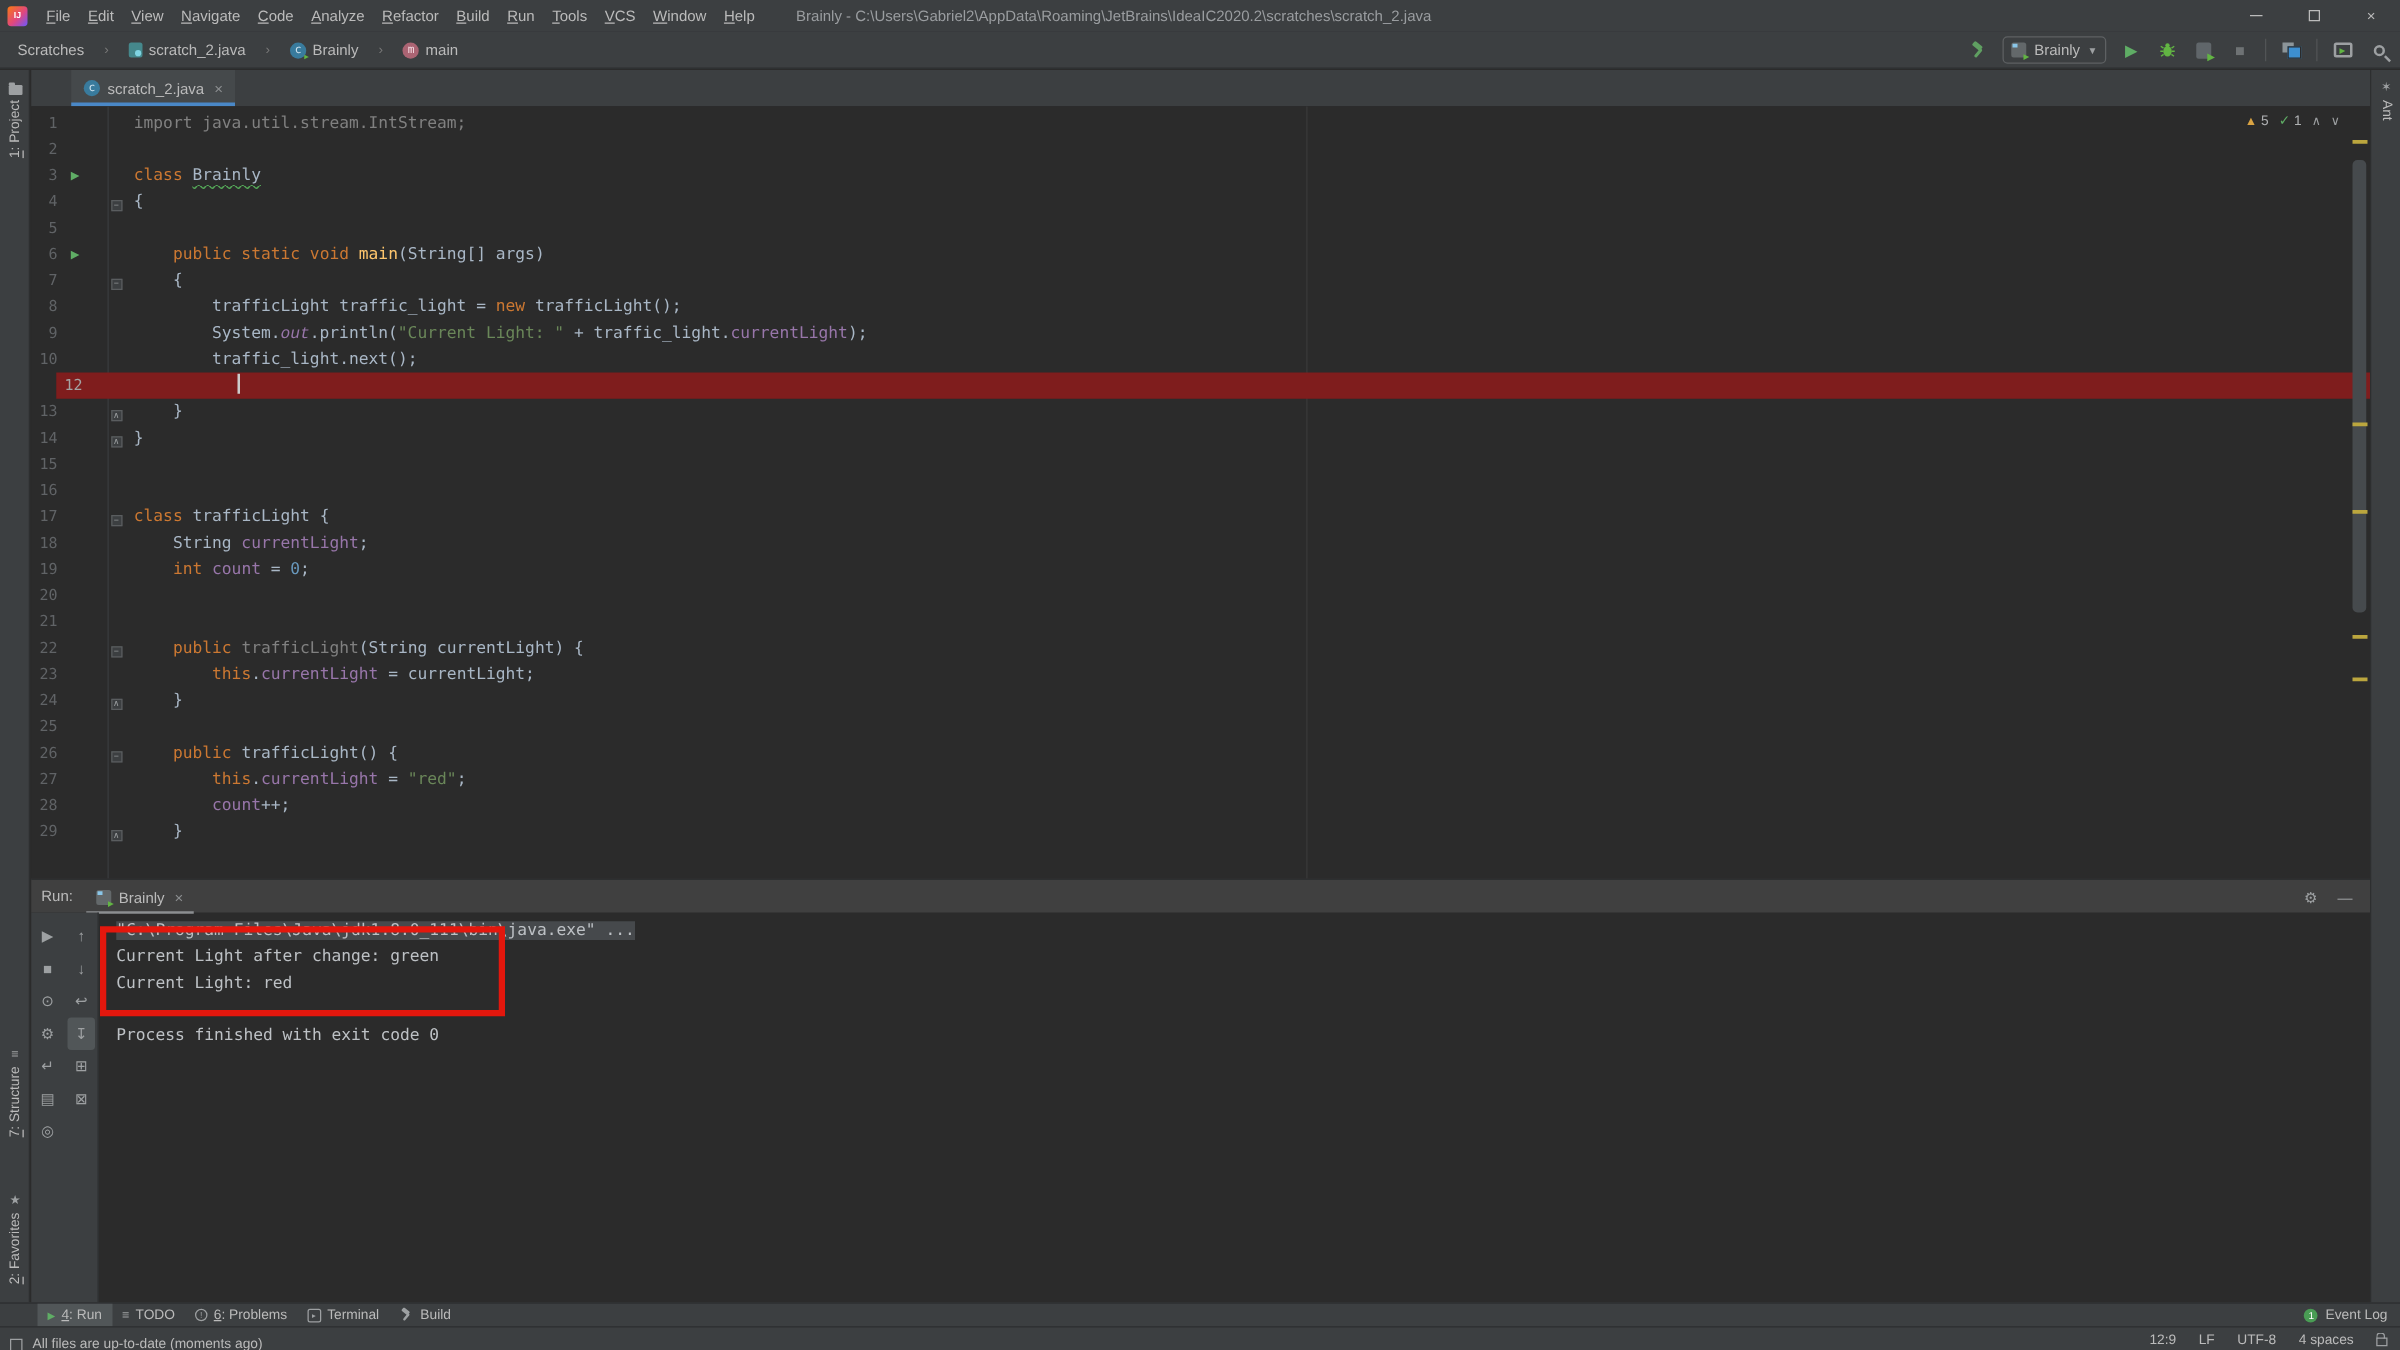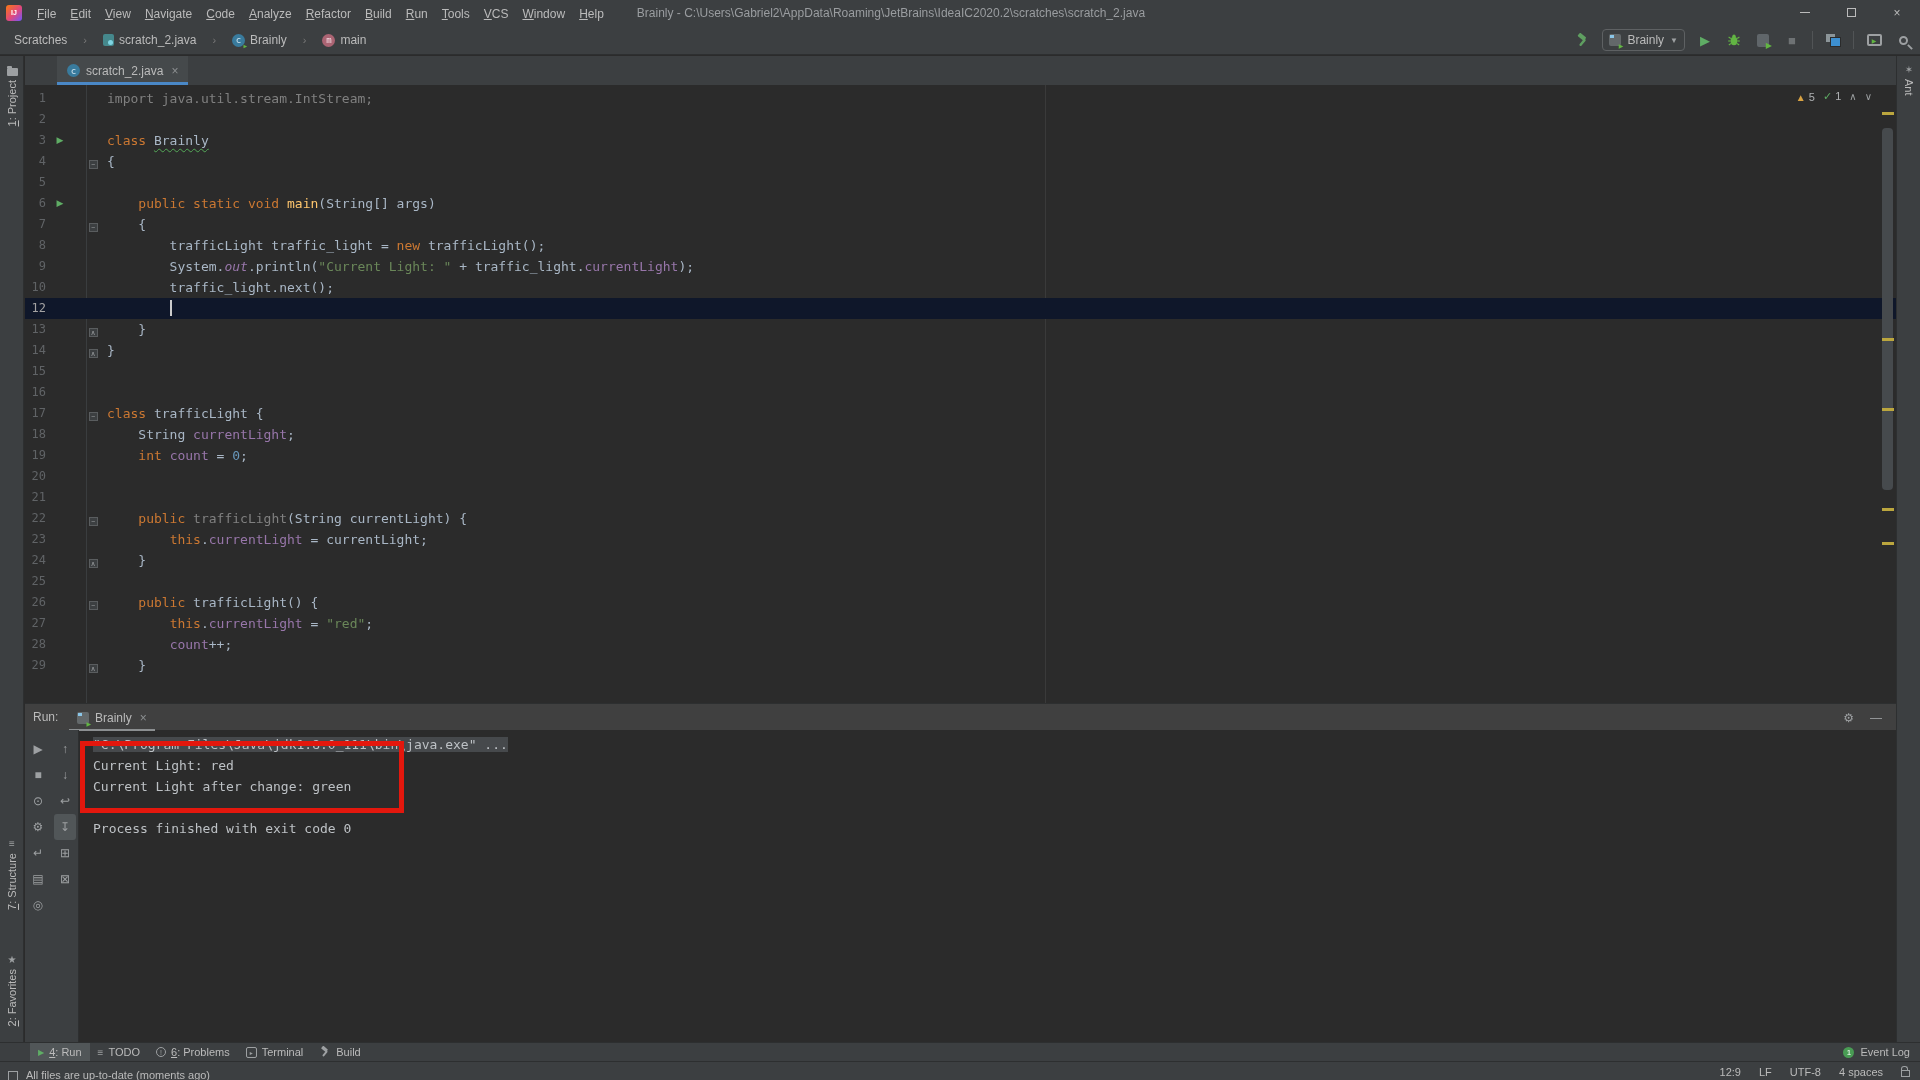--- a/index.html
+++ b/index.html
@@ -93,30 +93,30 @@
   .icon-classc-plain { width:13px; height:13px; border-radius:50%; background:#397b9d; color:#cfe3ee;
                  font-size:9px; font-family:"DejaVu Sans Mono",monospace; display:inline-flex;
                  align-items:center; justify-content:center; }
   .tab-close { color:#8c8f91; font-size:12px; margin-left:2px; }
 
   
   #editor { position:absolute; left:25px; top:85px; width:1871px; height:618px;
             background:#2b2b2b; overflow:hidden; }
   #code-lines { position:absolute; left:0; top:3px; right:0; }
   .editor-line { display:flex; height:21px; line-height:21px; position:relative; }
-  .editor-line.active { background:#0f172a; }
+  .editor-line.active { background:#7f1d1d;margin-left:20px; }
   .g-num { width:21px; text-align:right; color:#606366; font:12px/21px "DejaVu Sans Mono",monospace; flex:none; }
   .editor-line.active .g-num { color:#a4a3a3; }
   .g-run { width:16px; margin-left:6px; text-align:center; color:#5fad65; font-size:9px; flex:none; }
   .g-fold { width:18px; margin-left:16px; text-align:center; flex:none; position:relative; }
   .fold-box { display:inline-block; width:9px; height:9px; border:1px solid #5a5d5f; background:#3c3f41;
               color:#9da0a2; font-size:7px; line-height:7px; margin-top:5px; }
   pre.code { font:13px/21px "DejaVu Sans Mono",monospace; margin-left:5px; white-space:pre;text-align:right; }
   .s-kw{color:#cc7832;} .s-str{color:#6a8759;} .s-num{color:#6897bb;}
-  .s-field{color:#9876aa;} .s-fieldi{color:#9876aa;font-style:italic;}
+  .s-field{color:#9876aa;} .s-fieldi{color:#9876aa;font-style:italic;font-family:Liberation Mono, monospace;}
   .s-method{color:#ffc66d;} .s-pl{color:#a9b7c6;} .s-dim{color:#808080;}
   .s-typo{color:#a9b7c6; text-decoration:underline wavy #54a857 1px; text-underline-offset:3px;}
   .caret { display:inline-block; width:2px; height:16px; background:#cccccc; vertical-align:-3px; }
   #gutter-line { position:absolute; left:61px; top:0; bottom:0; width:1px; background:#3a3d3f; }
   #margin-guide { position:absolute; left:1020px; top:0; bottom:0; width:1px; background:#3a3a3a; }
   #inspections { position:absolute; right:24px; top:5px; display:flex; align-items:center; gap:8px;
                  font-size:11px; color:#afb1b3; }
   .warn-tri { color:#d9a343; font-size:10px; }
   .ok-check { color:#5fad65; font-size:11px; }
   .insp-chev { color:#9da0a2; font-size:10px; }
@@ -509,22 +509,22 @@
       <span class="rt-btn">↑</span>
       <span class="rt-btn">↓</span>
       <span class="rt-btn">↩</span>
       <span class="rt-btn active-box">↧</span>
       <span class="rt-btn">⊞</span>
       <span class="rt-btn">⊠</span>
     </div>
   </div>
   <div id="console">
       <pre class="console-line"><span class="sel-bg">"C:\Program Files\Java\jdk1.8.0_111\bin\java.exe" ...</span></pre>
+      <pre class="console-line">Current Light after change: green</pre>
       <pre class="console-line">Current Light: red</pre>
-      <pre class="console-line">Current Light after change: green</pre>
       <pre class="console-line"> </pre>
       <pre class="console-line">Process finished with exit code 0</pre>
     </div>
 </div>
 
 <div id="annotation-box"></div>
 
 <div id="bottombar">
   <div style="width:30px;"></div>
   <div class="tw-btn active">

